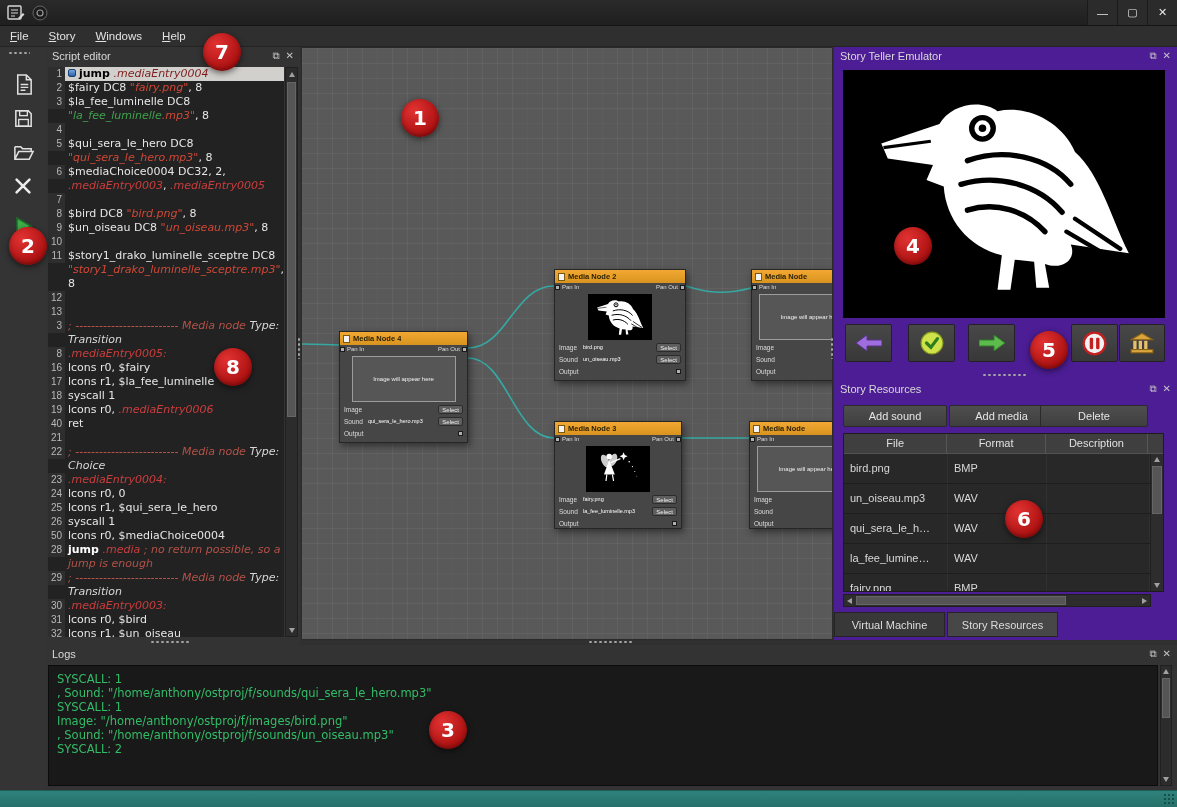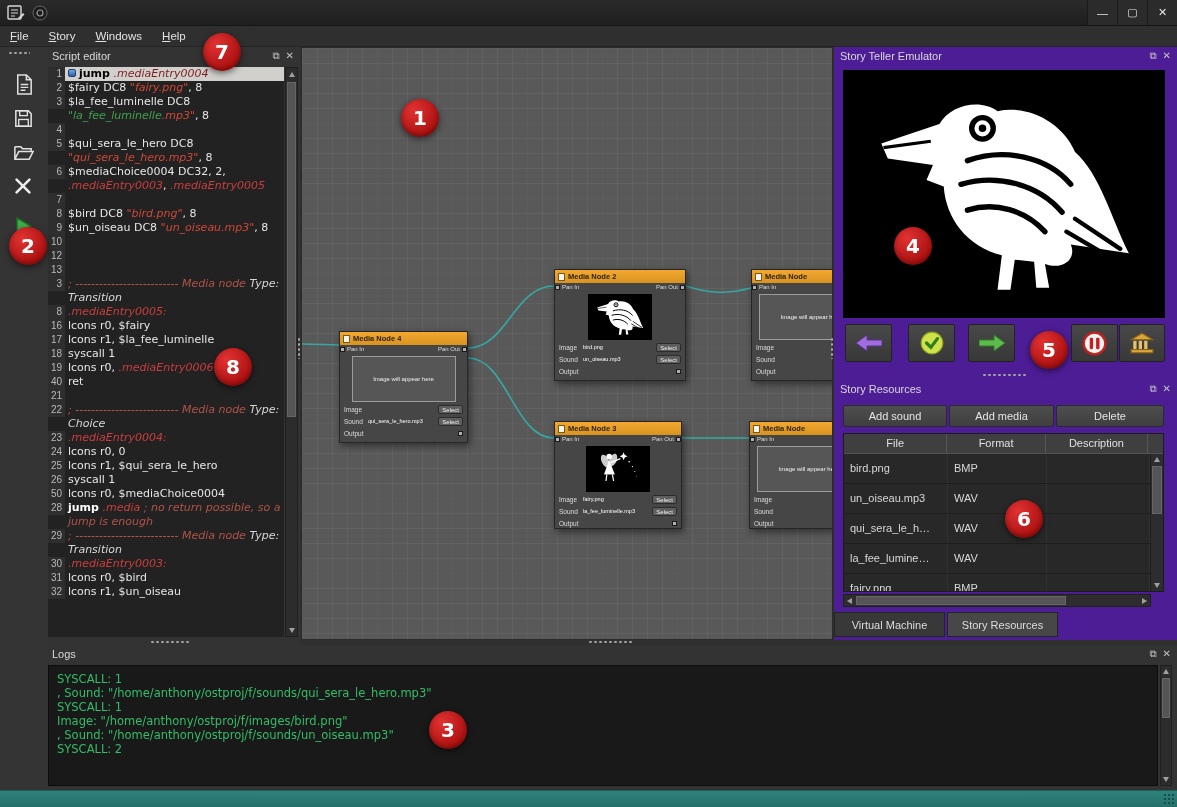--- a/index.html
+++ b/index.html
@@ -279,20 +279,24 @@
         </div>
         <div class="ed-line">
           <span class="ln">9</span>
           <span class="code"><span class="tk-pl">$un_oiseau DC8 </span><span class="tk-str">"un_oiseau.mp3"</span><span class="tk-pl">, 8</span></span>
         </div>
         <div class="ed-line">
           <span class="ln">10</span>
           <span class="code">&nbsp;</span>
         </div>
         <div class="ed-line">
+          <span class="ln">11</span>
+          <span class="code"><span class="tk-pl">$story1_drako_luminelle_sceptre DC8 </span><span class="tk-str">"story1_drako_luminelle_sceptre.mp3"</span><span class="tk-pl">, 8</span></span>
+        </div>
+        <div class="ed-line">
           <span class="ln">12</span>
           <span class="code">&nbsp;</span>
         </div>
         <div class="ed-line">
           <span class="ln">13</span>
           <span class="code">&nbsp;</span>
         </div>
         <div class="ed-line">
           <span class="ln">3</span>
           <span class="code"><span class="tk-cmt">; -------------------------- Media node </span><span class="tk-typ">Type: Transition</span></span>
@@ -578,21 +582,21 @@
     <div class="dots-h" style="left:148px;top:326px;width:44px;"></div>
 
     <div class="dock-header res-header">
       <span class="dock-title">Story Resources</span>
       <span class="dock-ic first">⧉</span>
       <span class="dock-ic">✕</span>
     </div>
 
     <div class="res-btn" style="left:9px;width:104px;">Add sound</div>
     <div class="res-btn" style="left:115px;width:105px;">Add media</div>
-    <div class="res-btn" style="left:222px;width:108px;">Delete</div>
+    <div class="res-btn" style="left:206px;width:108px;">Delete</div>
 
     <div class="res-table">
       <div class="t-head">
         <span class="t-hcell h0">File</span>
         <span class="t-hcell h1">Format</span>
         <span class="t-hcell h2">Description</span>
         <span class="t-hcell hf"></span>
       </div>
       <div>
           <div class="t-row">

